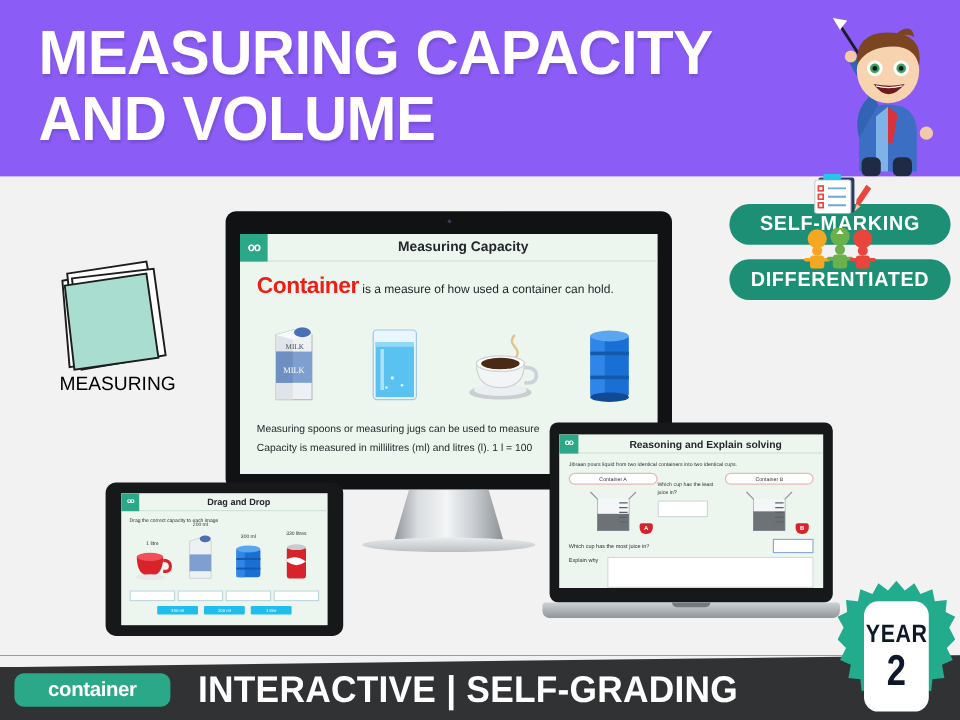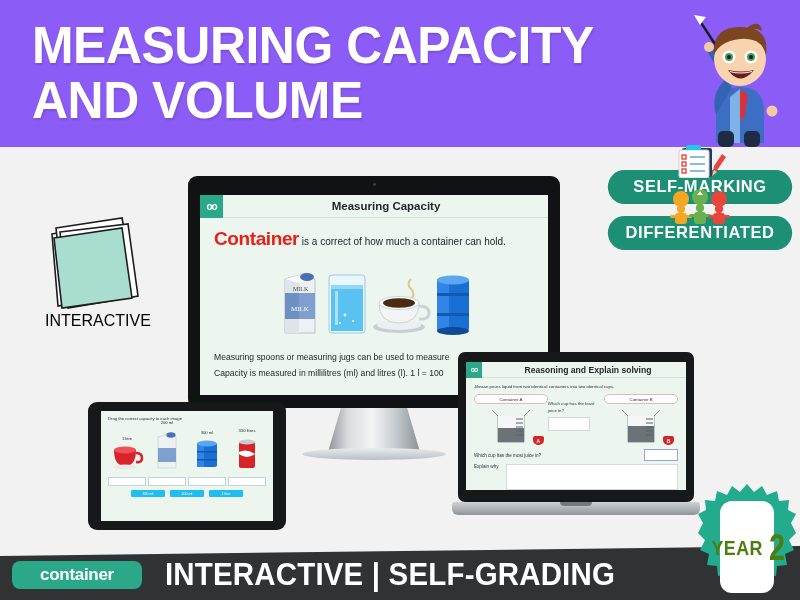--- a/index.html
+++ b/index.html
@@ -90,21 +90,21 @@
     font-size: 10px; font-weight: bold; letter-spacing: -1px;
   }
   .slide-title {
     flex: 1; text-align: center; font-size: 11.5px; font-weight: bold; color: #23272b;
     margin-right: 23px;
     padding-left: 24px;
   }
   .slide-body { padding: 10px 14px; }
   .cap-line { font-size: 10px; color: #1d2125; margin-bottom: 3px; }
   .cap-word { color: #ee1d18; font-size: 19px; font-weight: bold; letter-spacing: -0.4px; }
-  .vessels { display: flex; align-items: flex-end; justify-content: center; padding: 6px 6px 4px 8px; height: 86px; }
+  .vessels { display: flex; align-items: flex-end; justify-content: space-between; padding: 6px 6px 4px 8px; height: 86px; }
   .mon-foot { padding: 0 14px; }
   .mon-foot p { font-size: 8.6px; color: #1d2125; line-height: 16px; white-space: nowrap; }
 
   
   .laptop { position: absolute; left: 452px; top: 352px; width: 248px; height: 176px; }
   .laptop-lid { position: absolute; left: 6px; top: 0; width: 236px; height: 150px; background: #17181a; border-radius: 7px; }
   .laptop-screen { position: absolute; left: 14px; top: 10px; width: 220px; height: 128px; background: #edf6ee; overflow: hidden; }
   .laptop-base {
     position: absolute; left: 0; top: 150px; width: 248px; height: 13px;
     background: linear-gradient(180deg,#cdd2d6,#8f9599);
@@ -171,22 +171,22 @@
     font-family: "Liberation Sans Narrow", "Liberation Sans", sans-serif;
     transform: scaleX(0.95); transform-origin: left center;
   }
 
   
   .year-badge { position: absolute; left: 698px; top: 484px; width: 98px; height: 116px; }
   .year-star { position: absolute; inset: 0; }
   .year-plaque {
     position: absolute; left: 50%; margin-left: -27px; top: 17px; width: 54px; height: 92px;
     background: #ffffff; border-radius: 12px;
-    display: flex; flex-direction: row; align-items: center; justify-content: center;
-    color: #4d7c0f;
+    display: flex; flex-direction: column; align-items: center; justify-content: center;
+    color: #0f172a;
   }
   .year-word {
     font-family: "Liberation Sans Narrow", "Liberation Sans", sans-serif;
     font-size: 21px; font-weight: bold; letter-spacing: 0.5px; line-height: 21px;
     transform: scaleX(0.85);
   }
   .year-num {
     font-family: "Liberation Sans Narrow", "Liberation Sans", sans-serif;
     font-size: 36px; font-weight: bold; line-height: 36px; margin-top: 2px;
     transform: scaleX(0.8);
@@ -231,21 +231,21 @@
       <svg viewBox="0 0 120 100" width="120" height="100">
         <g stroke="#1d1d1d" stroke-width="1.6">
           <polygon points="14,22 78,10 92,82 20,94" fill="#ffffff"></polygon>
           <polygon points="18,16 84,6 98,80 26,92" fill="#ffffff"></polygon>
           <polygon points="22,20 90,12 100,84 30,96" fill="#ffffff"></polygon>
           <polygon points="16,26 84,16 94,86 24,96" fill="#a9ddd0"></polygon>
         </g>
       </svg>
     </div>
     <div>
-      <div>INTERACTIVE</div>
+      <div>MEASURING</div>
     </div>
   </div>
 
   <div class="badge-group">
 
     <div class="badge-row">
       <svg class="badge-icon" width="56" height="34" viewBox="0 0 56 34">
         <rect x="10" y="4" width="30" height="29" rx="2" fill="#243b63"></rect>
         <rect x="7" y="6" width="30" height="28" rx="2" fill="#ffffff" stroke="#c9ced6"></rect>
         <rect x="14" y="1" width="15" height="5" rx="1.5" fill="#27c6e8"></rect>
@@ -293,21 +293,21 @@
       <div class="monitor-cam"></div>
       <div class="monitor-screen">
 
         <div class="slide-head">
           <div class="slide-logo">oo</div>
           <div class="slide-title">Measuring Capacity</div>
         </div>
 
         <div class="slide-body">
           <div class="cap-line">
-            <span class="cap-word">Container</span><span> is a correct of how much a container can hold.</span>
+            <span class="cap-word">Container</span><span> is a measure of how used a container can hold.</span>
           </div>
 
           <div class="vessels">
             <svg width="46" height="72" viewBox="0 0 46 72">
               <polygon points="8,16 30,10 38,16 38,70 8,70" fill="#eef1f4" stroke="#b9c0c7"></polygon>
               <polygon points="8,16 22,20 22,70 8,70" fill="#dfe4e9"></polygon>
               <polygon points="8,16 30,10 38,16 22,20" fill="#f7f9fb"></polygon>
               <rect x="8" y="30" width="30" height="26" fill="#7e9fd0"></rect>
               <rect x="8" y="30" width="14" height="26" fill="#6e8fc2"></rect>
               <ellipse cx="30" cy="14" rx="7" ry="4" fill="#4a6fb5"></ellipse>
@@ -353,20 +353,24 @@
 
       </div>
     </div>
     <div class="mon-neck"></div>
     <div class="mon-base"></div>
   </div>
 
   <div class="tablet">
     <div class="tablet-body"></div>
     <div class="tablet-screen">
+      <div class="slide-head tb-head">
+        <div class="slide-logo tb-logo">oo</div>
+        <div class="slide-title tb-title">Drag and Drop</div>
+      </div>
       <div class="tb-body">
         <div class="tb-intro">Drag the correct capacity to each image</div>
         <div class="tb-items">
 
           <div class="tb-item">
             <div class="tb-cap">1 litre</div>
             <svg width="34" height="26" viewBox="0 0 34 26">
               <path d="M4 6 q0 16 11 16 q11 0 11-16 Z" fill="#d8232a"></path>
               <ellipse cx="15" cy="6" rx="11" ry="3.4" fill="#f05057"></ellipse>
               <path d="M26 9 q6 0 6 5 q0 5 -6 4" fill="none" stroke="#d8232a" stroke-width="2.6"></path>

